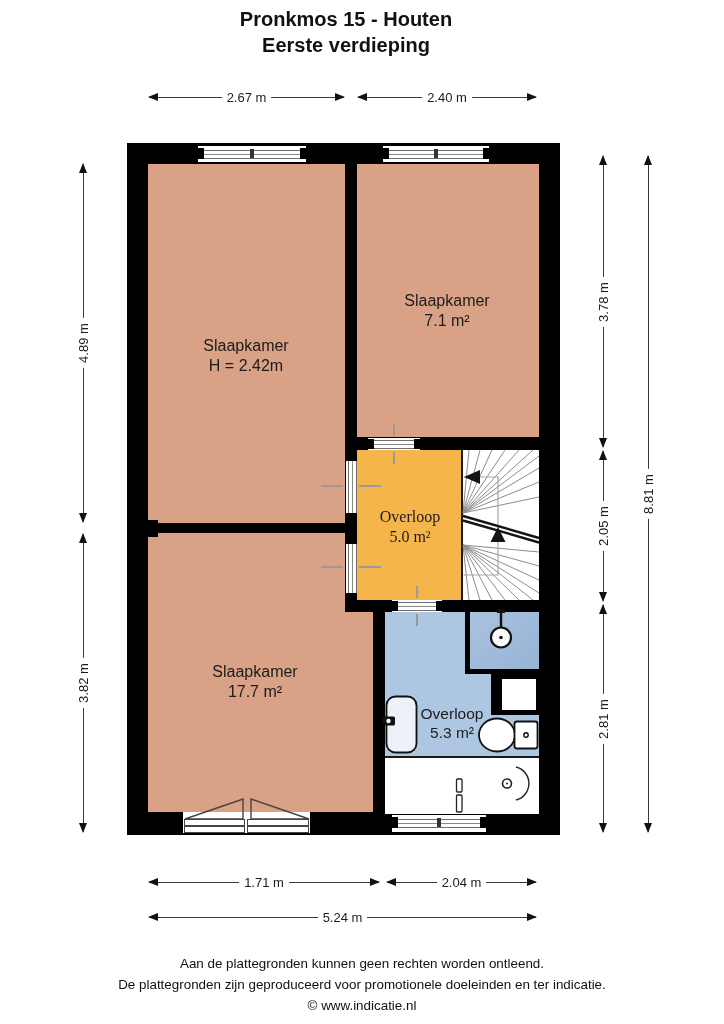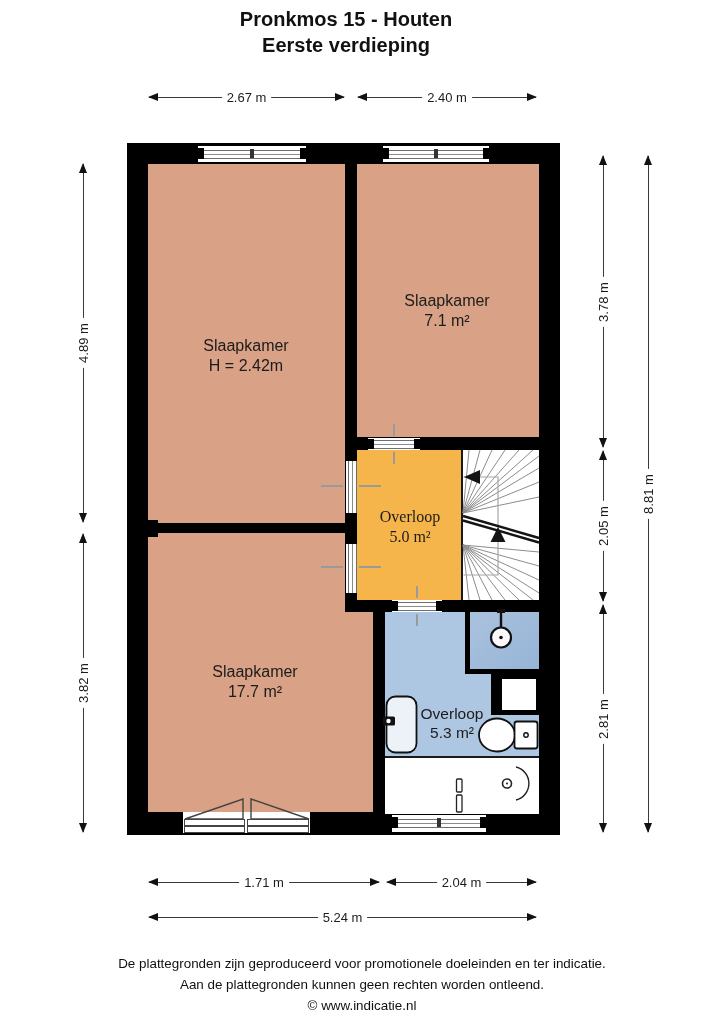--- a/index.html
+++ b/index.html
@@ -293,18 +293,18 @@
     <span class="lbl">2.04 m</span>
   </div>
   <div class="abs dim dim-h" style="left:148px;top:909px;width:389px;height:16px;">
     <div class="line"></div>
       <div class="ar ar-l"></div>
       <div class="ar ar-r"></div>
     <span class="lbl">5.24 m</span>
   </div>
 
   <div class="abs footer">
+    <div>Aan de plattegronden kunnen geen rechten worden ontleend.</div>
     <div>De plattegronden zijn geproduceerd voor promotionele doeleinden en ter indicatie.</div>
-    <div>Aan de plattegronden kunnen geen rechten worden ontleend.</div>
     <div>© www.indicatie.nl</div>
   </div>
 
 </div>
 
 </body></html>

